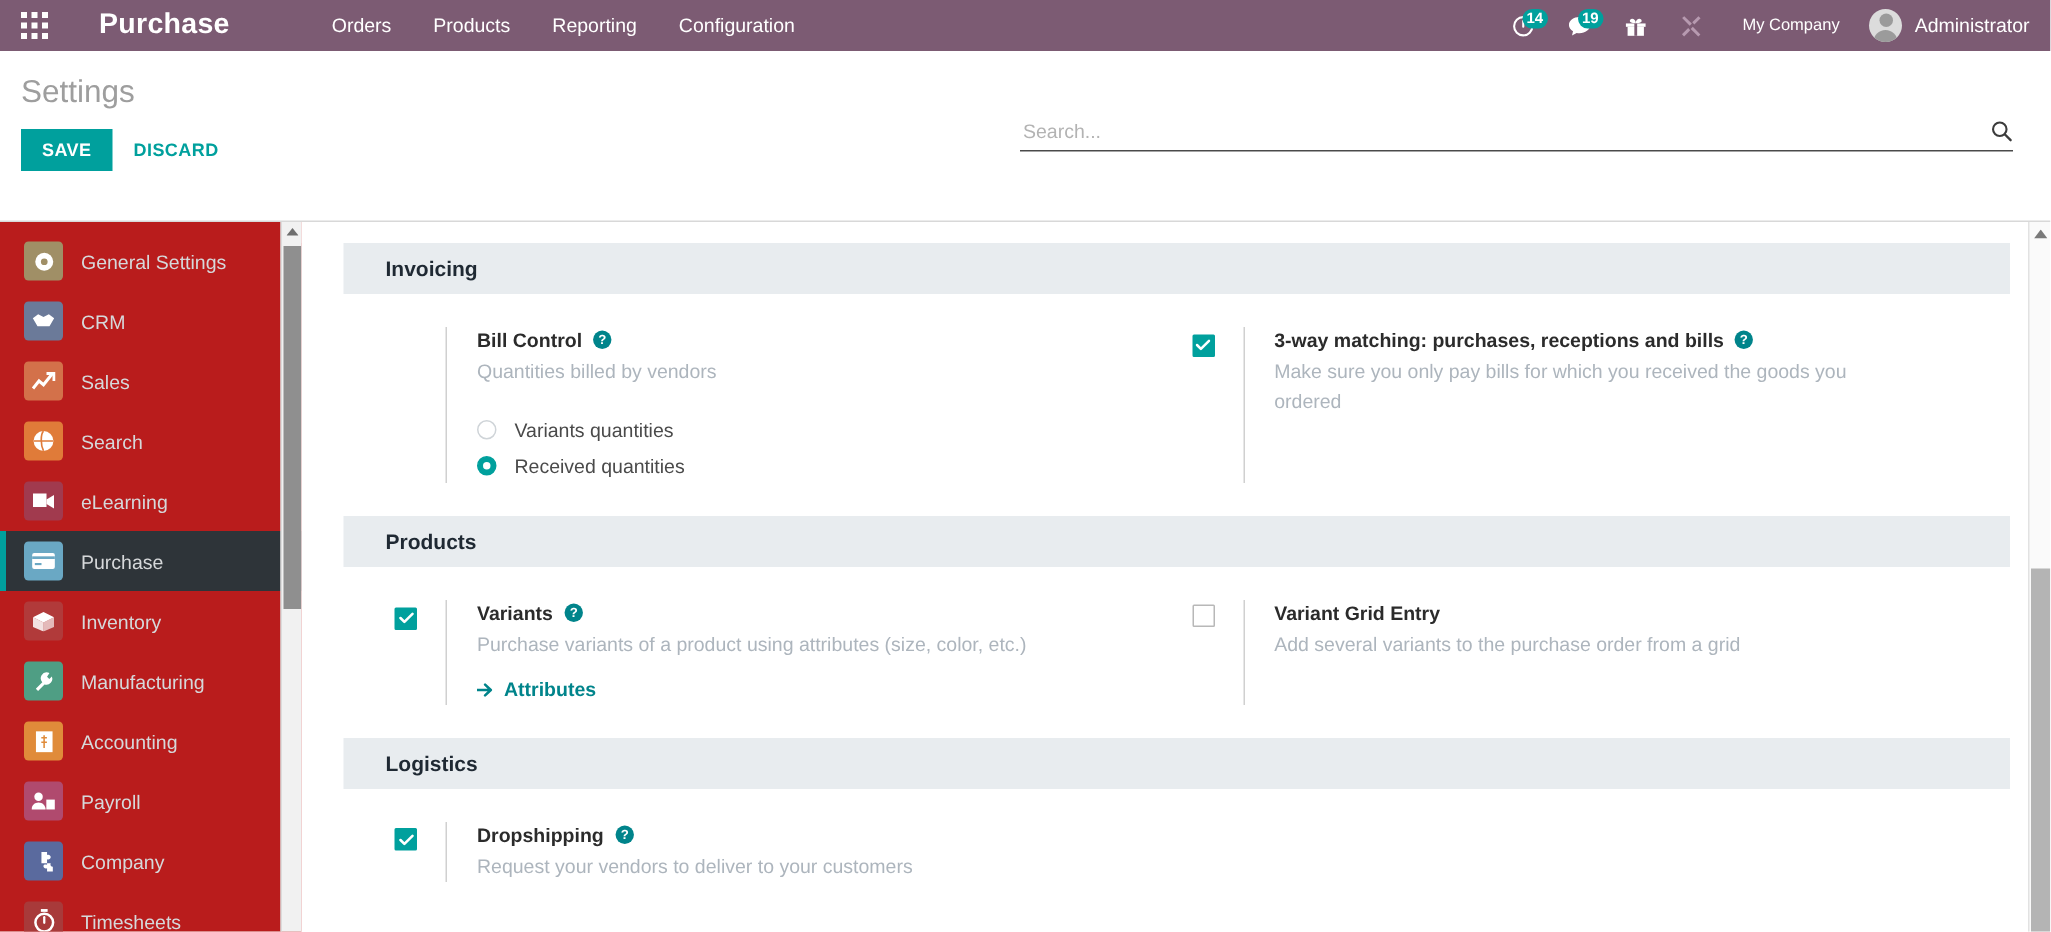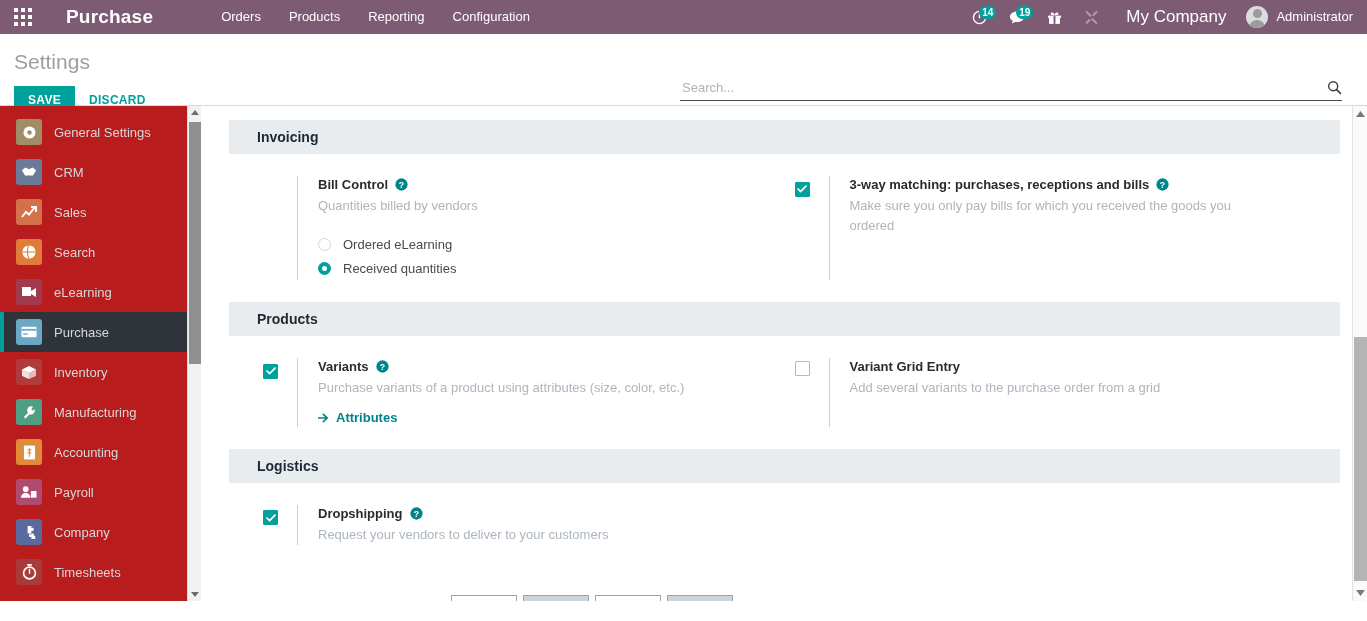--- a/index.html
+++ b/index.html
@@ -67,21 +67,21 @@
     font-size: 10px;
     font-weight: bold;
     line-height: 13px;
     height: 13px;
     min-width: 17px;
     padding: 0 3px;
     border-radius: 7px;
     text-align: center;
   }
   .nav-company {
-    font-size: 17px;
+    font-size: 11px;
     padding: 0 14px 0 16px;
     line-height: 34px;
     cursor: pointer;
     white-space: nowrap;
   }
   .nav-user {
     display: flex; align-items: center;
     padding: 0 4px 0 6px;
     cursor: pointer;
   }
@@ -105,21 +105,21 @@
     position: absolute;
     width: 16px; height: 10px;
     border-radius: 8px 8px 0 0;
     background: #9b9b9b;
     top: 14px; left: 3px;
   }
   .nav-username { font-size: 13px; line-height: 34px; white-space: nowrap; text-align: center; }
 
   
   .control-panel {
-    height: 72px;
+    height: 114px;
     background: #ffffff;
     border-bottom: 1px solid #d8d8d8;
     position: relative;
     display: flex;
   }
   .cp-left { padding: 16px 0 0 14px; width: 660px; }
   .cp-title {
     font-size: 21px;
     color: #9e9e9e;
     font-weight: normal;
@@ -653,21 +653,21 @@
                       <svg width="13" height="13" viewBox="0 0 14 14">
                         <circle cx="7" cy="7" r="6.6" fill="#00848b"></circle>
                         <text x="7" y="10.4" font-size="9.5" font-weight="bold" fill="#ffffff" text-anchor="middle" font-family="Liberation Sans, sans-serif">?</text>
                       </svg>
                     </span>
                   </div>
                   <div class="setting-desc">Quantities billed by vendors</div>
                   <div class="radio-group">
                     <div class="radio-row">
                       <span class="rdo"></span>
-                      <span class="radio-label">Ordered eLearning</span>
+                      <span class="radio-label">Variants quantities</span>
                     </div>
                     <div class="radio-row">
                       <span class="rdo selected"></span>
                       <span class="radio-label">Received quantities</span>
                     </div>
                   </div>
                 </div>
               </div>
               <div class="setting-col right">
                 <div class="ctrl-cell"><span class="cbx checked">

